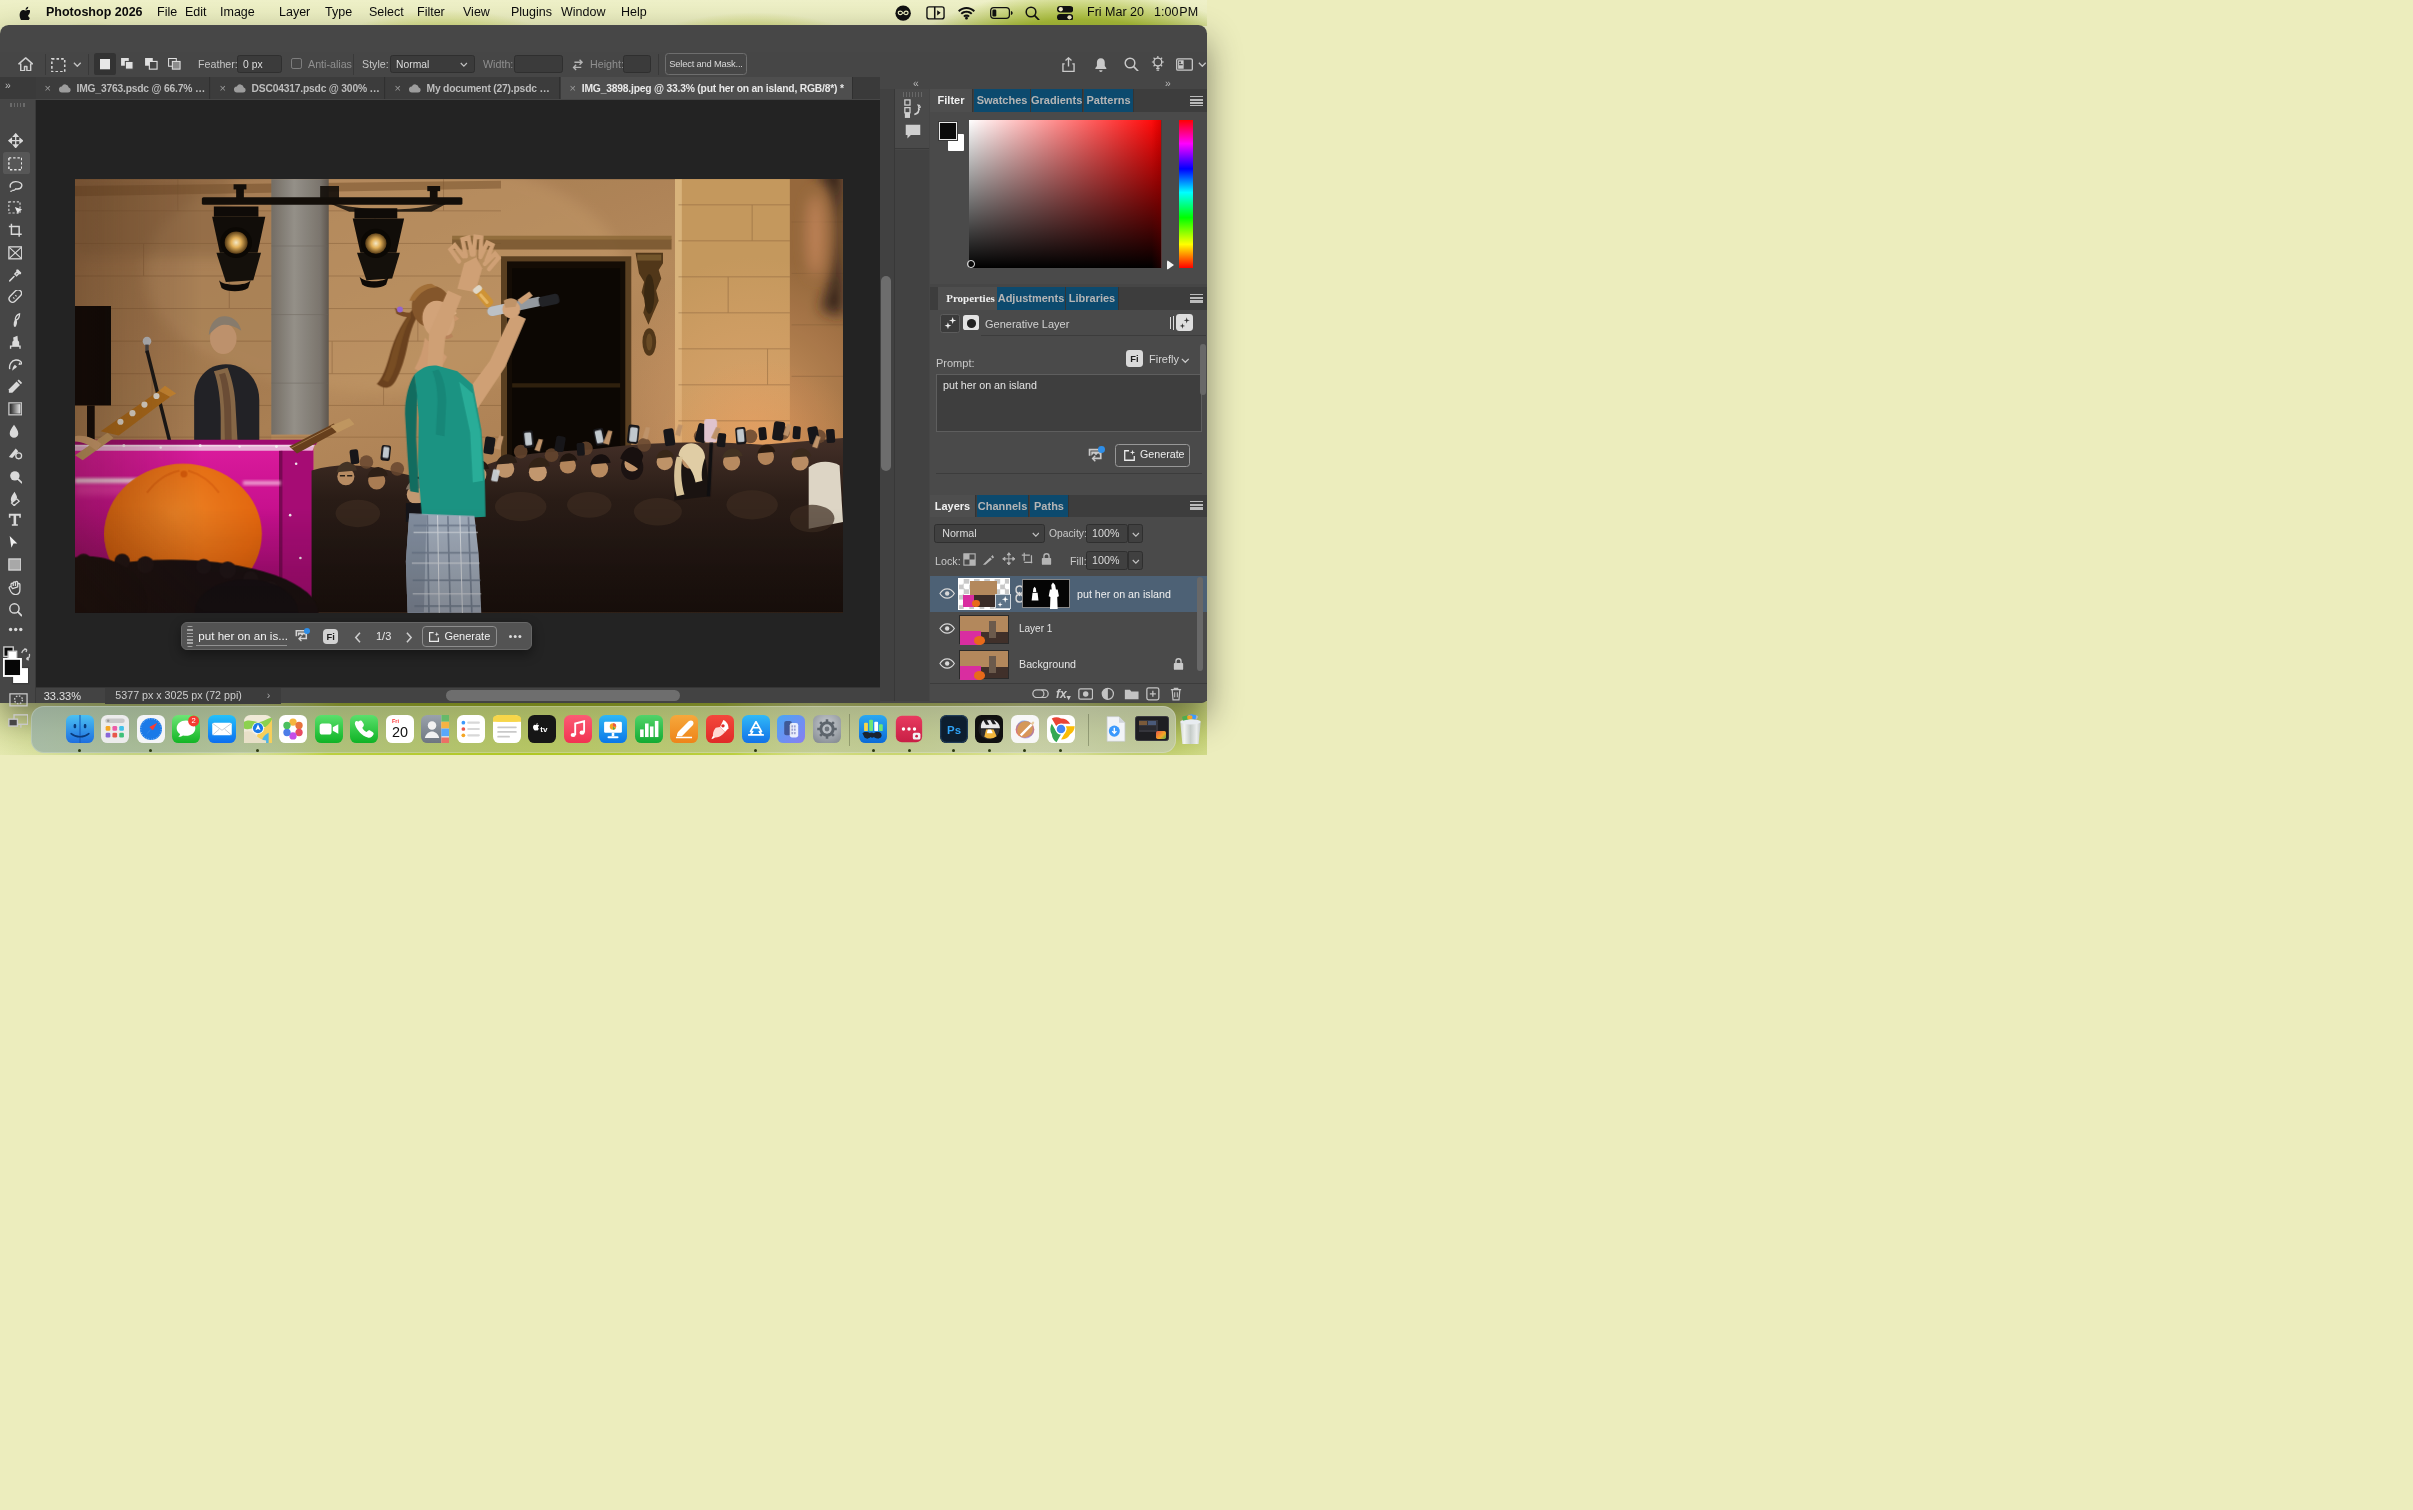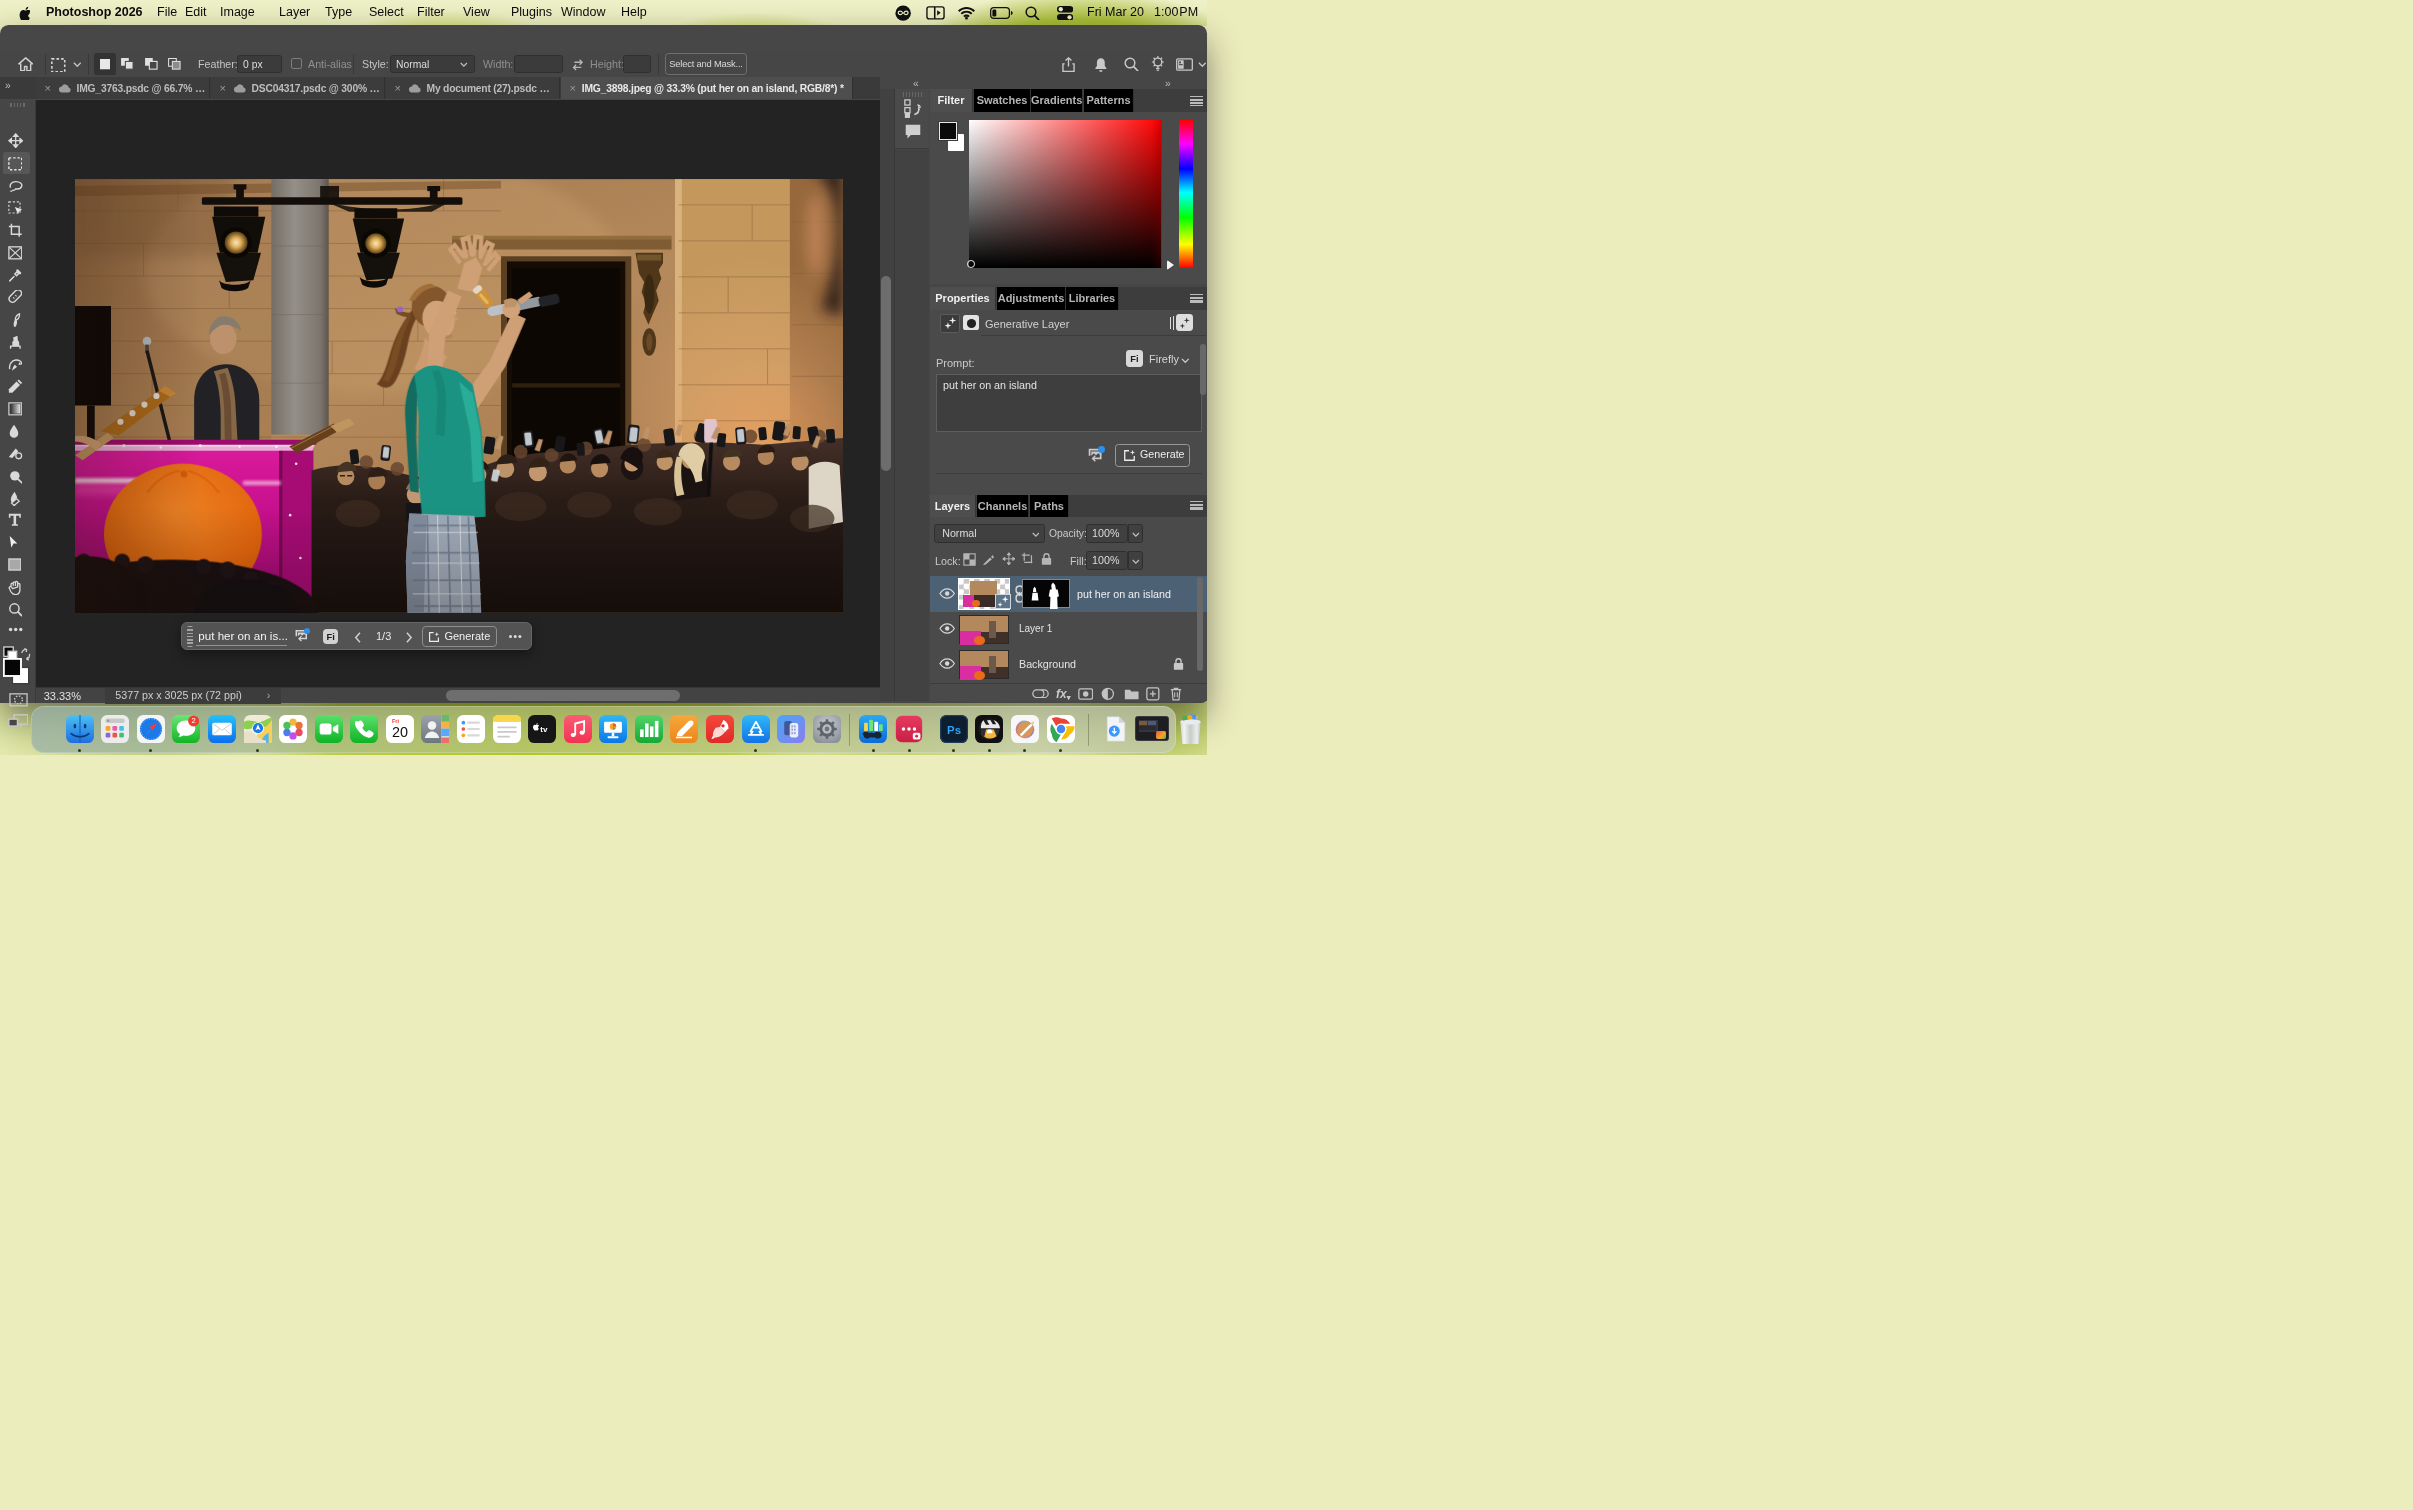--- a/index.html
+++ b/index.html
@@ -41,21 +41,21 @@
 #toolbar svg{position:absolute;left:7.7px;}
 .toolsel{position:absolute;left:2.6px;width:27.4px;height:22px;background:#575757;border-radius:2.6px;}
 
 #canvas{position:absolute;left:36px;top:75px;width:844px;height:587px;background:#232323;overflow:hidden;}
 
 #statusbar{position:absolute;left:36px;top:662px;width:844px;height:16px;background:#434343;border-top:0.9px solid #353535;color:#d2d2d2;font-size:10.7px;}
 #docinfo{position:absolute;left:69px;top:0;height:16px;background:#3c3c3c;color:#cfcfcf;line-height:15.4px;padding:0 10.3px;font-size:10.7px;}
 #hscroll{position:absolute;left:410px;top:2.1px;width:234px;height:11px;border-radius:6px;background:#6e6e6e;}
 
 #rightside{position:absolute;left:880px;top:52px;width:327px;height:624px;background:#464646;overflow:hidden;}
-.ptab{position:absolute;top:0;height:23px;color:#b5b5b5;font-size:11px;font-weight:700;line-height:23px;text-align:center;background:#000000;border-right:0.9px solid #343434;}
+.ptab{position:absolute;top:0;height:23px;color:#b5b5b5;font-size:11px;font-weight:700;line-height:23px;text-align:center;background:#0c4a6e;border-right:0.9px solid #343434;}
 .ptab.active{background:#4e4e4e;color:#f0f0f0;}
 .burger{position:absolute;width:13px;height:9.4px;border-top:1.7px solid #bbb;border-bottom:1.7px solid #bbb;}
 .burger:before{content:"";position:absolute;left:0;top:2.1px;width:13px;height:1.7px;background:#bbb;}
 .burger:after{content:"";position:absolute;left:0;top:5.1px;width:13px;height:1.7px;background:#bbb;}
 .eyeballs{position:absolute;left:12px;top:11px;}
 
 #dock{position:absolute;left:31px;top:706px;width:1145px;height:47px;border-radius:13px;background:linear-gradient(90deg,rgba(155,178,168,0.78) 0%,rgba(168,185,150,0.72) 22%,rgba(186,198,130,0.68) 45%,rgba(188,198,160,0.7) 70%,rgba(196,203,180,0.72) 100%);box-shadow:inset 0 0 0 0.9px rgba(255,255,255,0.22);}
 .ddot{position:absolute;top:43px;width:3px;height:3px;border-radius:50%;background:#2c3a10;}
 .dsep{position:absolute;top:7.7px;width:0.9px;height:32px;background:rgba(60,70,40,0.35);}
 </style></head>
@@ -730,21 +730,21 @@
         linear-gradient(90deg, #fff 0%, rgba(255,255,255,0) 100%),
         linear-gradient(90deg,#f00 0%, #f00 100%);"></div>
       <div style="position:absolute;left:206px;top:31px;width:26px;height:148px;background:linear-gradient(90deg,rgba(0,0,0,0) 60%,rgba(120,0,0,0.25));"></div>
       <div style="position:absolute;left:37px;top:171px;width:7.7px;height:7.7px;border:1.3px solid #f2f2f2;border-radius:50%;"></div>
       <div style="position:absolute;left:249px;top:31px;width:13.7px;height:148px;background:linear-gradient(180deg,#f00 0%,#f0f 16%,#00f 33%,#0ff 49%,#0f0 66%,#ff0 84%,#f00 100%);"></div>
       <div style="position:absolute;left:237px;top:171px;width:0;height:0;border-left:7.7px solid #f4f4f4;border-top:5.1px solid transparent;border-bottom:5.1px solid transparent;border-radius:1.7px;"></div>
     </div>
 
     <div style="position:absolute;left:50px;top:210px;width:277px;height:208px;background:#4a4a4a;">
       <div style="position:absolute;left:0;top:0;width:277px;height:23px;background:#3d3d3d;"></div>
-      <div class="ptab active" style="left:0;width:66px;">Properties</div>
+      <div class="ptab active" style="left:8px;width:66px;font-family:Liberation Serif, serif;">Properties</div>
       <div class="ptab" style="left:67px;width:69px;">Adjustments</div>
       <div class="ptab" style="left:136px;width:53px;">Libraries</div>
       <div class="burger" style="left:260px;top:6.9px;"></div>
       <div style="position:absolute;left:10.3px;top:26.6px;width:20px;height:19px;background:#3b3b3b;border:0.9px solid #5c5c5c;border-radius:2.6px;"></div>
       <svg style="position:absolute;left:13.7px;top:30px" width="13" height="13" viewBox="0 0 15 15">
             <path d="M10 0l1 3.2L14.3 4 11 5l-1 3.2L9 5 5.7 4 9 3.2zM4.5 6l1 3 3 .9-3 1-.9 3.1-1-3.1-3-.9 3-1z" fill="#efefef"></path>
           </svg>
       <div style="position:absolute;left:33px;top:28px;width:16.3px;height:15.4px;background:#e4e4e4;border-radius:2.6px;"></div>
       <div style="position:absolute;left:37px;top:32px;width:9.4px;height:8.6px;background:#222;border-radius:50%;"></div>
       <div style="position:absolute;left:55px;top:31px;color:#d2d2d2;font-size:11px;">Generative Layer</div>

